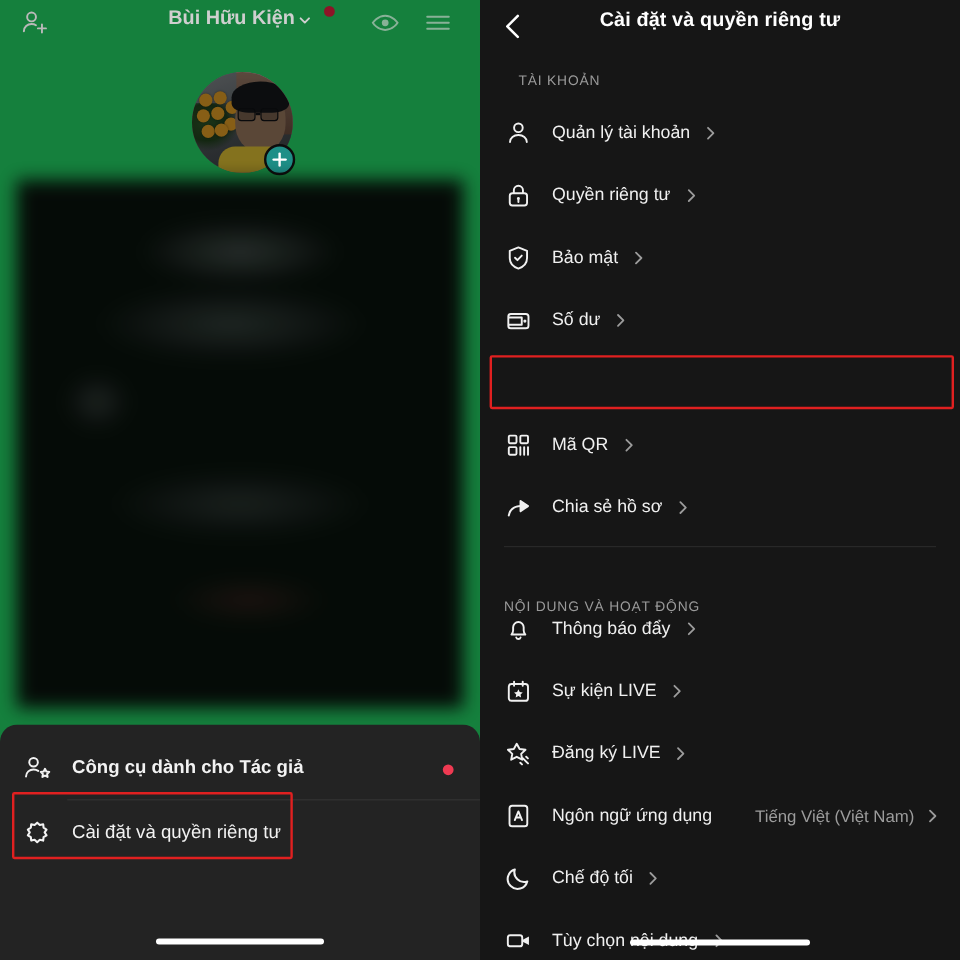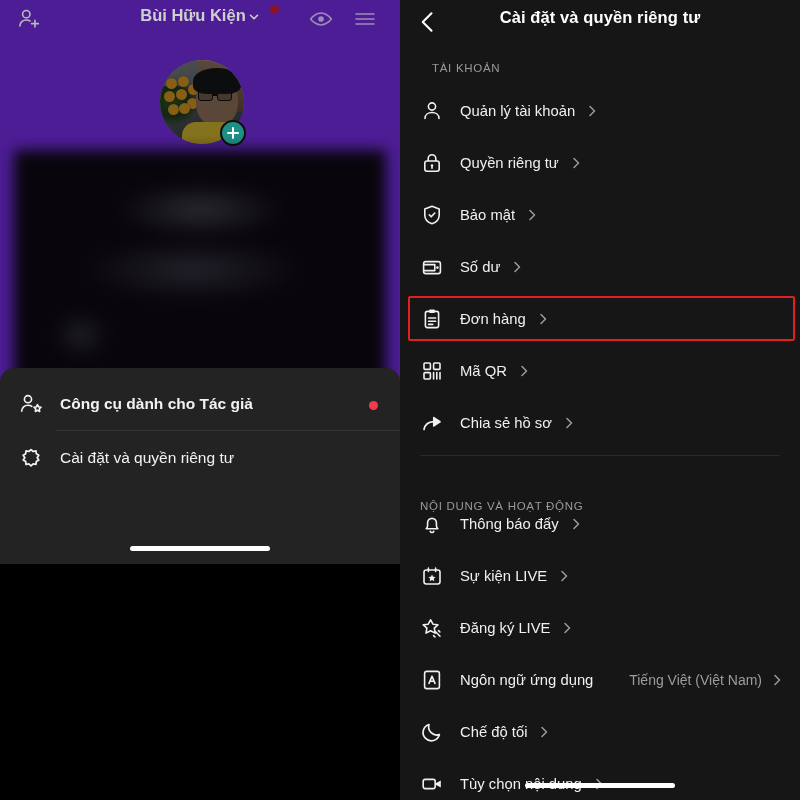--- a/index.html
+++ b/index.html
@@ -7,22 +7,22 @@
     width:800px; height:800px;
     background:#000;
     font-family:"Liberation Sans", sans-serif;
     overflow:hidden;
   }
   .screen { position:relative; width:800px; height:800px; display:flex; }
 
   
   .left-panel {
     position:relative;
-    width:400px; height:564px;
-    background:#4c1d95;
+    width:400px; height:800px;
+    background:#15803d;
     overflow:hidden;
   }
   .left-header {
     position:absolute; top:0; left:0; width:400px; height:36px;
     display:flex; align-items:center;
   }
   .hdr-add-user { position:absolute; left:16px; top:6px; width:26px; height:26px; }
   .hdr-title-row {
     position:absolute; left:0; width:400px; top:6px;
     display:flex; align-items:center; justify-content:center; gap:2px;
@@ -370,35 +370,20 @@
         </svg>
       </span>
       <span class="row-label">Số dư</span>
       <span class="row-chev">
         <svg viewBox="0 0 14 14" width="14" height="14" fill="none" stroke="#c9c9c9" stroke-width="1.5" stroke-linecap="round" stroke-linejoin="round">
             <path d="m5 2.5 4.5 4.5L5 11.5"></path>
           </svg>
       </span>
     </div>
 
-    <div class="row" style="top:293px">
-      <span class="row-icon">
-        <svg viewBox="0 0 24 24" width="24" height="24" fill="none" stroke="#f0f0f0" stroke-width="1.6" stroke-linejoin="round" stroke-linecap="round">
-          <rect x="5.4" y="4.4" width="13.2" height="16.2" rx="2"></rect>
-          <rect x="9" y="2.6" width="6" height="3.4" rx="1.2" fill="#f0f0f0" stroke="none"></rect>
-          <path d="M8.6 11h7M8.6 14.2h7M8.6 17.4h4.2"></path>
-        </svg>
-      </span>
-      <span class="row-label">Đơn hàng</span>
-      <span class="row-chev">
-        <svg viewBox="0 0 14 14" width="14" height="14" fill="none" stroke="#c9c9c9" stroke-width="1.5" stroke-linecap="round" stroke-linejoin="round">
-            <path d="m5 2.5 4.5 4.5L5 11.5"></path>
-          </svg>
-      </span>
-    </div>
 
     <div class="row" style="top:345px">
       <span class="row-icon">
         <svg viewBox="0 0 24 24" width="24" height="24" fill="none" stroke="#f0f0f0" stroke-width="1.6">
           <rect x="4" y="4" width="6.4" height="6.4" rx="1"></rect>
           <rect x="13.6" y="4" width="6.4" height="6.4" rx="1"></rect>
           <rect x="4" y="13.6" width="6.4" height="6.4" rx="1"></rect>
           <path d="M13.6 13.6v6.4M16.8 13.6v6.4M20 13.6v6.4" stroke-linecap="round"></path>
         </svg>
       </span>

